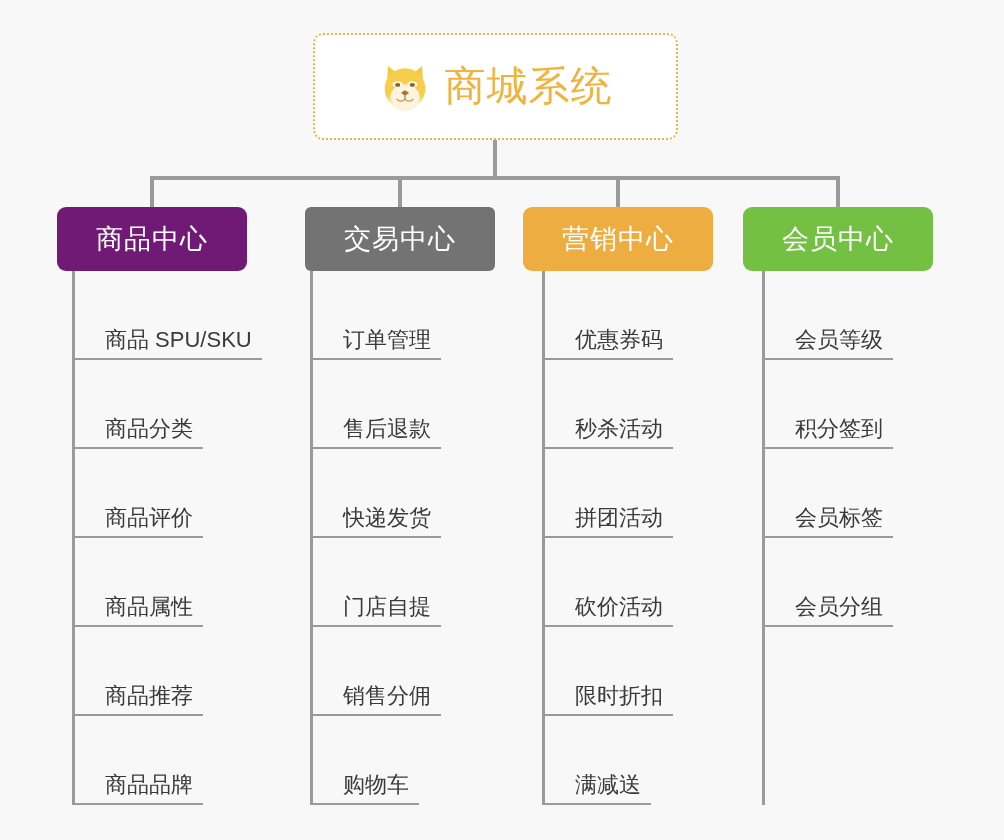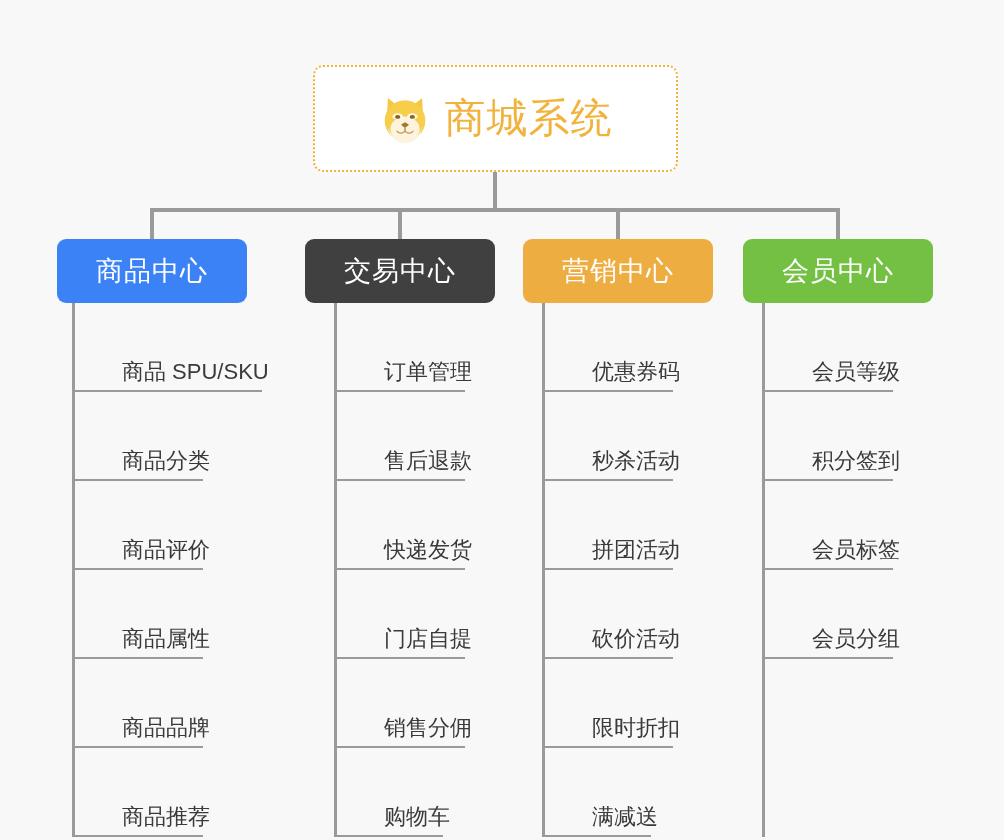--- a/index.html
+++ b/index.html
@@ -10,21 +10,20 @@
     width: 1004px;
     height: 840px;
     background: #f8f8f8;
     font-family: "Liberation Sans", "DejaVu Sans", sans-serif;
     overflow: hidden;
   }
   #mindmap {
     position: relative;
     width: 1004px;
     height: 752px;
-    margin-top: 32px;
   }
 
   
   .root-node {
     position: absolute;
     left: 313px;
     top: 33px;
     width: 365px;
     height: 107px;
     box-sizing: border-box;
@@ -108,39 +107,39 @@
     top: 0;
     width: 3px;
     background: #9a9a9a;
   }
   .leaf {
     position: relative;
     height: 89px;
     box-sizing: border-box;
     display: flex;
     align-items: flex-end;
-    padding-left: 50px;
+    padding-left: 33px;
   }
   .leaf-label {
     font-size: 22px;
     color: #3a3a3a;
     line-height: 1;
     padding-bottom: 9px;
     white-space: nowrap;
   }
   .leaf-underline {
     position: absolute;
     left: 0;
     bottom: 0;
     height: 2px;
     background: #9a9a9a;
   }
 
   .branch-1 { left: 72px; }
-  .branch-2 { left: 334px; }
+  .branch-2 { left: 310px; }
   .branch-3 { left: 542px; }
   .branch-4 { left: 762px; }
 </style>
 </head>
 <body style="background: rgb(248, 248, 248);">
 
 <div id="mindmap">
 
   <div class="root-node" style="border-color: rgb(240, 178, 60);">
     <svg class="root-icon" viewBox="0 0 64 64">
@@ -161,24 +160,24 @@
     <span class="root-title" style="color: rgb(242, 179, 61);">商城系统</span>
   </div>
 
   <div class="conn conn-stem" style="background: rgb(154, 154, 154);"></div>
   <div class="conn conn-bus" style="background: rgb(154, 154, 154);"></div>
   <div class="conn conn-drop drop-1" style="background: rgb(154, 154, 154);"></div>
   <div class="conn conn-drop drop-2" style="background: rgb(154, 154, 154);"></div>
   <div class="conn conn-drop drop-3" style="background: rgb(154, 154, 154);"></div>
   <div class="conn conn-drop drop-4" style="background: rgb(154, 154, 154);"></div>
 
-  <div class="cat-box cat-1" style="background: #3b82f6; align-items: center;">
+  <div class="cat-box cat-1" style="background: #701a75; align-items: center;">
     <span>商品中心</span>
   </div>
-  <div class="cat-box cat-2" style="background: #404040;">
+  <div class="cat-box cat-2" style="background: #737373; border-radius: 6px;">
     <span>交易中心</span>
   </div>
   <div class="cat-box cat-3" style="background: rgb(238, 173, 65);">
     <span>营销中心</span>
   </div>
   <div class="cat-box cat-4" style="background: rgb(116, 192, 67);">
     <span>会员中心</span>
   </div>
 
   <div class="branch branch-1">
@@ -193,25 +192,25 @@
       </div>
       <div class="leaf">
         <span class="leaf-label">商品评价</span>
         <div class="leaf-underline" style="width: 131px; background: rgb(154, 154, 154);"></div>
       </div>
       <div class="leaf">
         <span class="leaf-label">商品属性</span>
         <div class="leaf-underline" style="width: 131px; background: rgb(154, 154, 154);"></div>
       </div>
       <div class="leaf">
+        <span class="leaf-label">商品推荐</span>
+        <div class="leaf-underline" style="width: 131px; background: rgb(154, 154, 154);"></div>
+      </div>
+      <div class="leaf">
         <span class="leaf-label">商品品牌</span>
-        <div class="leaf-underline" style="width: 131px; background: rgb(154, 154, 154);"></div>
-      </div>
-      <div class="leaf">
-        <span class="leaf-label">商品推荐</span>
         <div class="leaf-underline" style="width: 131px; background: rgb(154, 154, 154);"></div>
       </div>
     </div>
   <div class="branch branch-2">
       <div class="branch-spine" style="height: 534px; background: rgb(154, 154, 154);"></div>
       <div class="leaf">
         <span class="leaf-label">订单管理</span>
         <div class="leaf-underline" style="width: 131px; background: rgb(154, 154, 154);"></div>
       </div>
       <div class="leaf">

